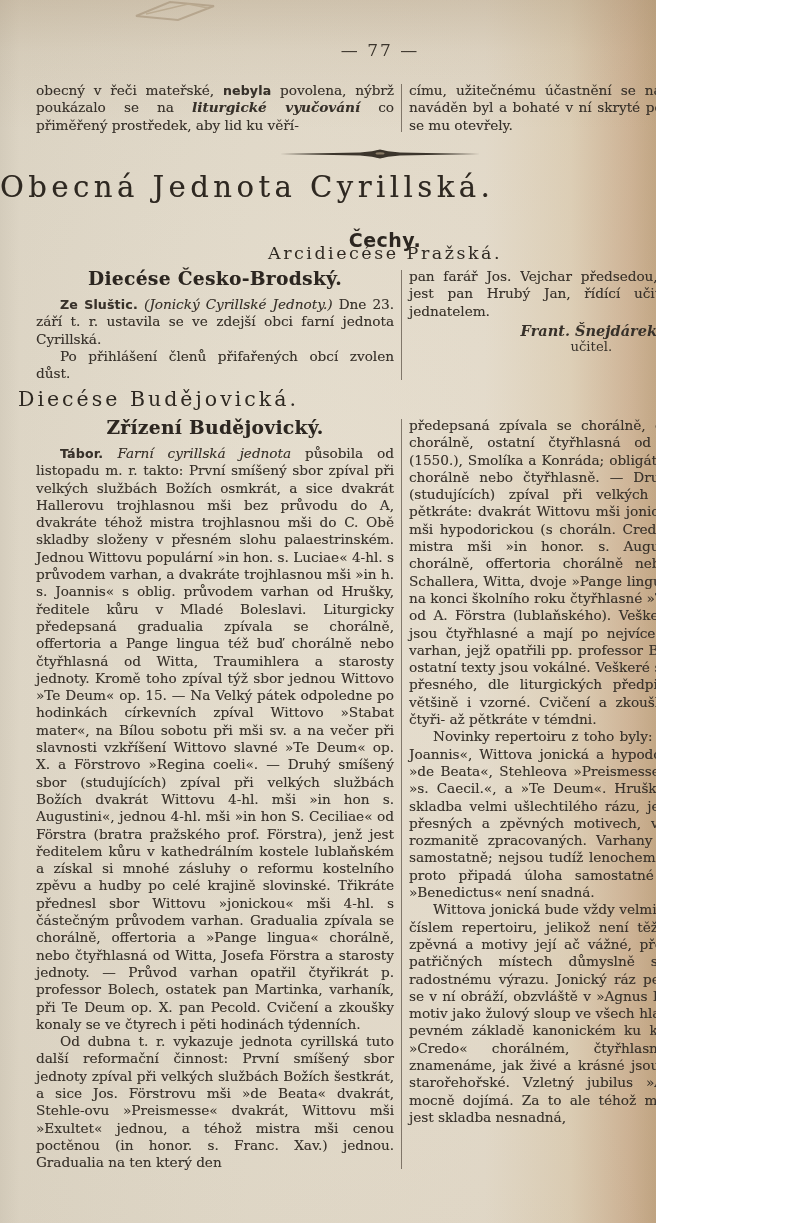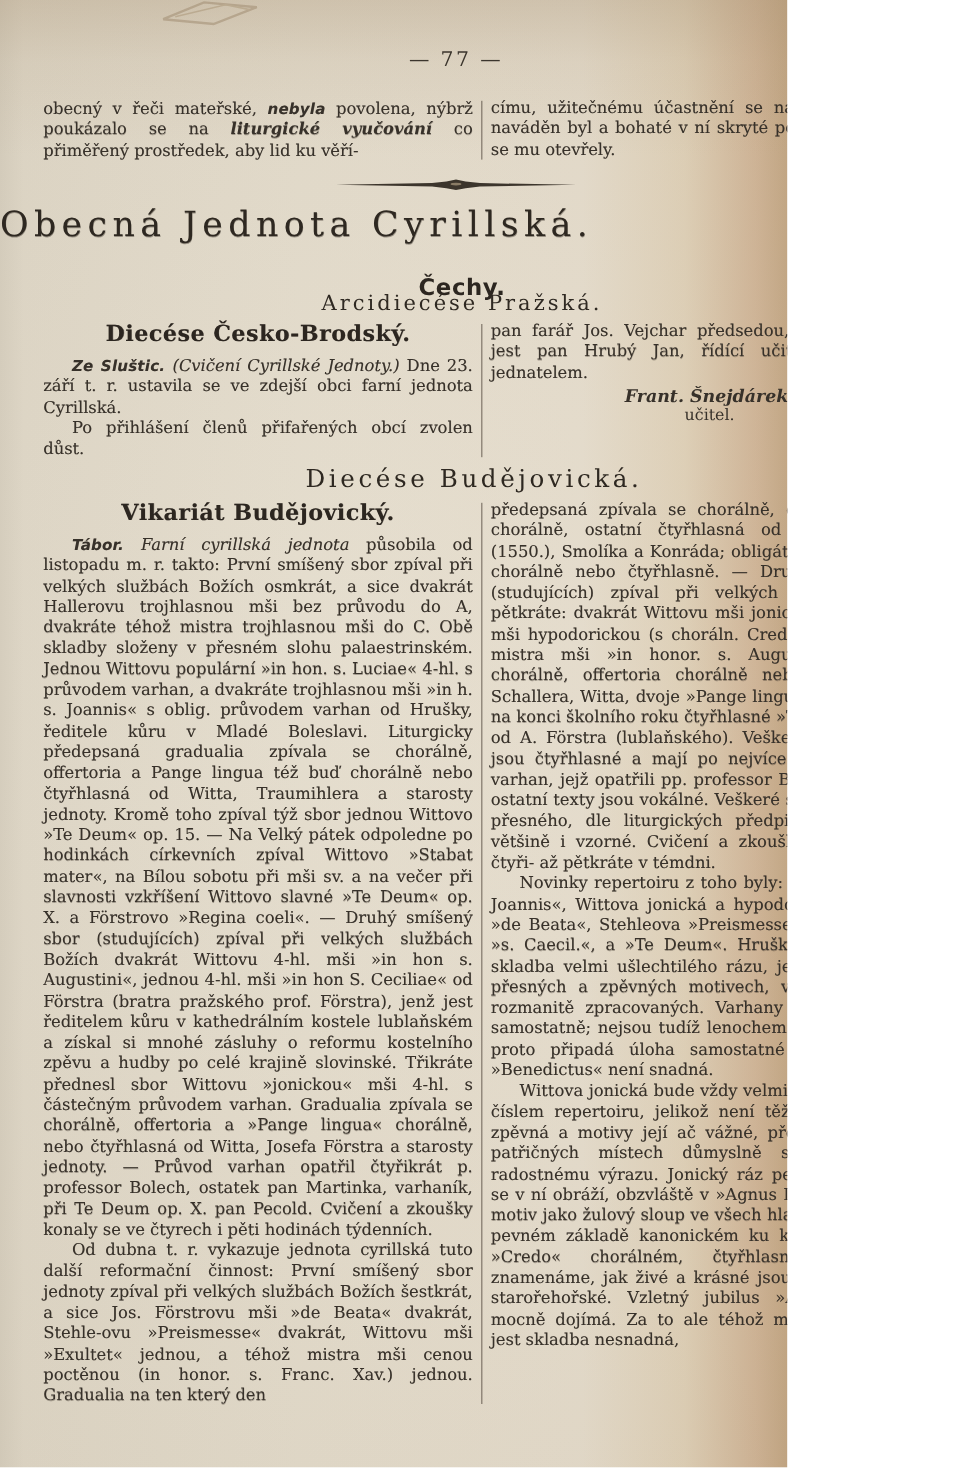--- a/index.html
+++ b/index.html
@@ -25,21 +25,21 @@
   }
 
   .twocol { position:absolute; left:36px; width:746px; display:flex; align-items:stretch; }
   .col-l { width:358px; }
   .col-r { flex:1; }
   .col-divider { width:1px; background:#554c40; opacity:.7; margin:2px 7px 2px 7px; }
 
   .para { font-size:13.6px; line-height:17.3px; text-align:justify; text-indent:24px;
           text-shadow:0.2px 0.2px 0.35px rgba(45,38,30,0.35); }
   .para.noindent { text-indent:0; }
-  .seg-lead { font-family:"DejaVu Sans","Liberation Sans",sans-serif; font-weight:700; font-size:0.92em; letter-spacing:0.2px;font-style:italic; }
+  .seg-lead { font-family:"DejaVu Sans","Liberation Sans",sans-serif; font-weight:700; font-size:0.92em; letter-spacing:0.2px; }
   .seg-i  { font-style:italic; }
   .seg-bi { font-style:italic; font-weight:700; }
 
   .intro { top:82px; }
 
   .ornament { position:absolute; top:146px; left:0; width:760px; text-align:center; }
 
   .masthead-title {
     position:absolute; top:170px; left:0; width:770px; text-align:left;
     font-size:29px; letter-spacing:4.5px; color:#2e2821; font-weight:400;
@@ -48,22 +48,22 @@
   .region-heading {
     position:absolute; top:229px; left:0; width:770px; text-align:center;
     font-family:"DejaVu Sans","Liberation Sans",sans-serif;
     font-size:19px; font-weight:700; letter-spacing:0.5px; color:#2c2620;
   }
   .arch-heading {
     position:absolute; top:243px; left:0; width:770px; text-align:center;
     font-size:17.5px; letter-spacing:2.5px; color:#2f2922;
   }
   .diecese-heading {
-    position:absolute; top:387px; left:0; width:790px; text-align:center;
-    font-size:20.5px; letter-spacing:3px; color:#2e2821;
+    position:absolute; top:387px; left:0; width:790px; text-align:left;
+    font-size:20.5px; letter-spacing:3px; color:#2e2821;padding-left:18px;
   }
 
   .vik-heading {
     text-align:center; font-weight:700; font-size:18.5px; letter-spacing:0.4px;
     color:#2c2620; margin-bottom:7px; text-shadow:0.3px 0.3px 0.4px rgba(40,33,26,0.4);
   }
 
   .section-1 { top:268px; }
   .section-2 { top:417px; }
 
@@ -102,41 +102,41 @@
   </div>
 
   <div class="masthead-title">Obecná Jednota Cyrillská.</div>
   <div class="region-heading">Čechy.</div>
   <div class="arch-heading">Arcidiecése Pražská.</div>
 
   <div class="twocol section-1">
     <div class="col-l">
       <div class="vik-heading">Diecése Česko-Brodský.</div>
       <div>
-          <p class="para"><span class="seg-lead">Ze Sluštic. </span><span class="seg-i">(Cvičení Cyrillské Jednoty.)</span><span> Dne 23. září t. r. ustavila se ve zdejší obci farní jednota Cyrillská.</span></p>
+          <p class="para"><span class="seg-lead">Ze Sluštic. </span><span class="seg-i">(Jonický Cyrillské Jednoty.)</span><span> Dne 23. září t. r. ustavila se ve zdejší obci farní jednota Cyrillská.</span></p>
           <p class="para"><span>Po přihlášení členů přifařených obcí zvolen důst.</span></p>
         </div>
     </div>
     <div class="col-divider"></div>
     <div class="col-r">
       <div>
           <p class="para noindent"><span>pan farář Jos. Vejchar předsedou, ředitelem zpěvu jest pan Hrubý Jan, řídící učitel a podepsaný jednatelem.</span></p>
         </div>
       <div class="signature">
         <div class="sig-name">Frant. Šnejdárek,</div>
         <div class="sig-role">učitel.</div>
       </div>
     </div>
   </div>
 
   <div class="diecese-heading">Diecése Budějovická.</div>
 
   <div class="twocol section-2">
     <div class="col-l">
-      <div class="vik-heading">Vikariát Budějovický.</div>
+      <div class="vik-heading">Zřízení Budějovický.</div>
       <div>
           <p class="para"><span class="seg-lead">Tábor. </span><span class="seg-i">Farní cyrillská jednota</span><span> působila od listopadu m. r. takto: První smíšený sbor zpíval při velkých službách Božích osmkrát, a sice dvakrát Hallerovu trojhlasnou mši bez průvodu do A, dvakráte téhož mistra trojhlasnou mši do C. Obě skladby složeny v přesném slohu palaestrinském. Jednou Wittovu populární »in hon. s. Luciae« 4-hl. s průvodem varhan, a dvakráte trojhlasnou mši »in h. s. Joannis« s oblig. průvodem varhan od Hrušky, ředitele kůru v Mladé Boleslavi. Liturgicky předepsaná gradualia zpívala se chorálně, offertoria a Pange lingua též buď chorálně nebo čtyřhlasná od Witta, Traumihlera a starosty jednoty. Kromě toho zpíval týž sbor jednou Wittovo »Te Deum« op. 15. — Na Velký pátek odpoledne po hodinkách církevních zpíval Wittovo »Stabat mater«, na Bílou sobotu při mši sv. a na večer při slavnosti vzkříšení Wittovo slavné »Te Deum« op. X. a Förstrovo »Regina coeli«. — Druhý smíšený sbor (studujících) zpíval při velkých službách Božích dvakrát Wittovu 4-hl. mši »in hon s. Augustini«, jednou 4-hl. mši »in hon S. Ceciliae« od Förstra (bratra pražského prof. Förstra), jenž jest ředitelem kůru v kathedrálním kostele lublaňském a získal si mnohé zásluhy o reformu kostelního zpěvu a hudby po celé krajině slovinské. Třikráte přednesl sbor Wittovu »jonickou« mši 4-hl. s částečným průvodem varhan. Gradualia zpívala se chorálně, offertoria a »Pange lingua« chorálně, nebo čtyřhlasná od Witta, Josefa Förstra a starosty jednoty. — Průvod varhan opatřil čtyřikrát p. professor Bolech, ostatek pan Martinka, varhaník, při Te Deum op. X. pan Pecold. Cvičení a zkoušky konaly se ve čtyrech i pěti hodinách týdenních.</span></p>
           <p class="para"><span>Od dubna t. r. vykazuje jednota cyrillská tuto další reformační činnost: První smíšený sbor jednoty zpíval při velkých službách Božích šestkrát, a sice Jos. Förstrovu mši »de Beata« dvakrát, Stehle-ovu »Preismesse« dvakrát, Wittovu mši »Exultet« jednou, a téhož mistra mši cenou poctěnou (in honor. s. Franc. Xav.) jednou. Gradualia na ten který den</span></p>
         </div>
     </div>
     <div class="col-divider"></div>
     <div class="col-r">
         <p class="para noindent"><span>předepsaná zpívala se chorálně, offertoria dvakrát chorálně, ostatní čtyřhlasná od Witta, V. Ruffo (1550.), Smolíka a Konráda; obligátní »Pange lingua« chorálně nebo čtyřhlasně. — Druhý smíšený sbor (studujících) zpíval při velkých službách Božích pětkráte: dvakrát Wittovu mši jonickou, dvakrát jeho mši hypodorickou (s choráln. Credo) a jednou téhož mistra mši »in honor. s. Augustini«; gradualia chorálně, offertoria chorálně nebo čtyřhlasná od Schallera, Witta, dvoje »Pange lingua« od J. Förstra a na konci školního roku čtyřhlasné »Te Deum« vokálné od A. Förstra (lublaňského). Veškeré mešní skladby jsou čtyřhlasné a mají po nejvíce obligátní průvod varhan, jejž opatřili pp. professor Bolech a Martínka, ostatní texty jsou vokálné. Veškeré skladby jsou slohu přesného, dle liturgických předpisů složené a po většině i vzorné. Cvičení a zkoušky konaly se tři-, čtyři- až pětkráte v témdni.</span></p>
         <p class="para"><span>Novinky repertoiru z toho byly: Hruškova mše »s. Joannis«, Wittova jonická a hypodorická, J. Förstera »de Beata«, Stehleova »Preismesse« a Ant. Förstera »s. Caecil.«, a »Te Deum«. Hruškova trojhlasá jest skladba velmi ušlechtilého rázu, jenž se zakládá na přesných a zpěvných motivech, velmi důmyslně a rozmanitě zpracovaných. Varhany si počínají často samostatně; nejsou tudíž lenochem pro soprány, jimž proto připadá úloha samostatné intonace, jež v »Benedictus« není snadná.</span></p>
         <p class="para"><span>Wittova jonická bude vždy velmi milým a vděčným číslem repertoiru, jelikož není těžká, krátká, velmi zpěvná a motivy její ač vážné, přece lahodné a na patřičných místech důmyslně stupňování až k radostnému výrazu. Jonický ráz pevně a markantně se v ní obráží, obzvláště v »Agnus Dei«, kde základní motiv jako žulový sloup ve všech hlasech se zdvihá na pevném základě kanonickém ku krásné stavbě. Na »Credo« chorálném, čtyřhlasně zpracovaném znamenáme, jak živé a krásné jsou ty prosté motivy starořehořské. Vzletný jubilus »Amen« na konci mocně dojímá. Za to ale téhož mistra hypodorická jest skladba nesnadná,</span></p>

